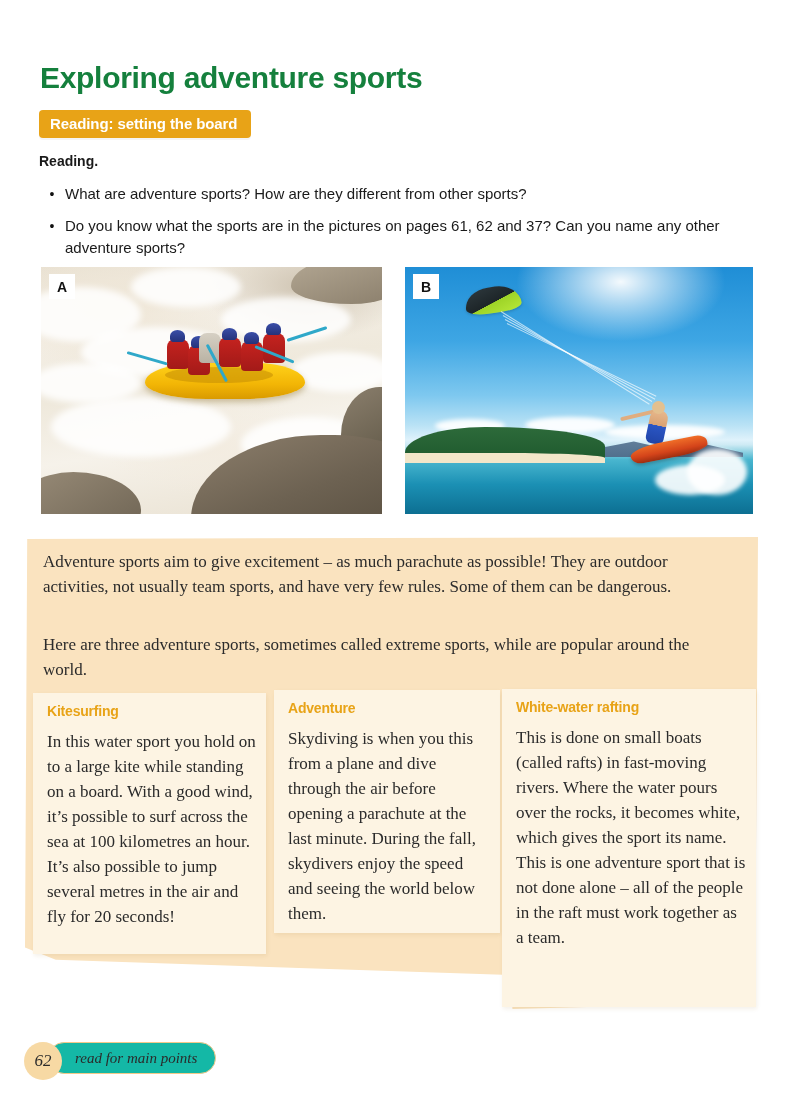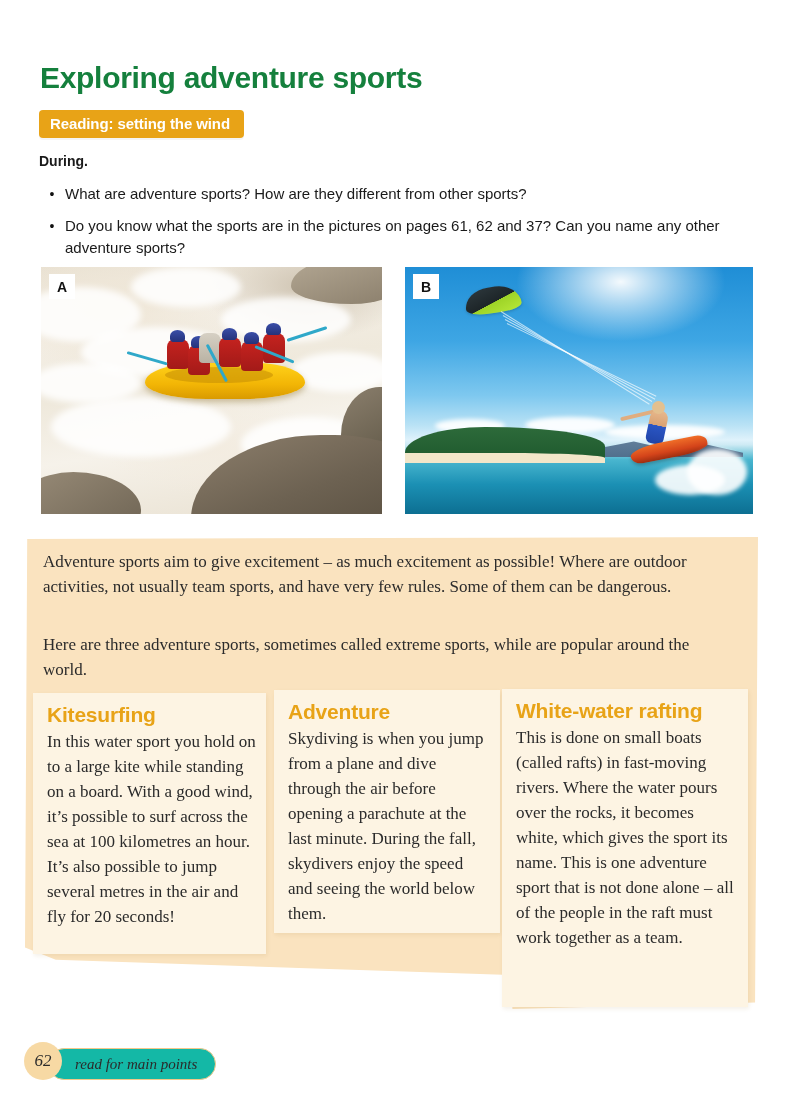--- a/index.html
+++ b/index.html
@@ -291,28 +291,28 @@
   .reading-para-2 { top: 632px; }
 
   
   .card {
     position: absolute;
     background: #FDF4E3;
     box-shadow: 1px 2px 4px rgba(150,110,40,0.10);
   }
   .card-1 { left: 33px;  top: 693px; width: 233px; height: 261px; }
   .card-2 { left: 274px; top: 690px; width: 226px; height: 243px; }
-  .card-3 { left: 502px; top: 689px; width: 246px; height: 318px; }
+  .card-3 { left: 502px; top: 689px; width: 246px; height: 318px; padding-left: 8px; }
 
   .card-title {
     position: absolute;
     left: 14px;
     top: 10px;
     right: 8px;
-    font-size: 21px;
+    font-size: 14px;
     font-weight: bold;
     color: #E8A317;
     letter-spacing: -0.2px;
   }
   .card-body {
     position: absolute;
     left: 14px;
     top: 36px;
     right: 10px;
     font-family: "Liberation Serif", serif;
@@ -321,21 +321,21 @@
     color: #2b2b2b;
   }
 
   
   .footer {
     position: absolute;
     left: 24px;
     top: 1042px;
     height: 38px;
     display: flex;
-    align-items: flex-end;
+    align-items: flex-start;
   }
   .page-number {
     width: 38px;
     height: 38px;
     border-radius: 50%;
     background: #F7D9A4;
     color: #2b2b2b;
     font-family: "Liberation Serif", serif;
     font-style: italic;
     font-size: 17px;
@@ -361,23 +361,23 @@
     z-index: 1;
   }
 </style>
 </head>
 <body>
 
 <div class="page">
 
   <div class="page-title">Exploring adventure sports</div>
 
-  <div class="section-banner">Reading: setting the wind</div>
-
-  <div class="discuss-label">During.</div>
+  <div class="section-banner">Reading: setting the board</div>
+
+  <div class="discuss-label">Reading.</div>
 
   <div class="bullets">
     <div class="bullet-row">
       <div class="bullet-dot">•</div>
       <div class="bullet-text">What are adventure sports? How are they different from other sports?</div>
     </div>
     <div class="bullet-row">
       <div class="bullet-dot">•</div>
       <div class="bullet-text">Do you know what the sports are in the pictures on pages 61, 62 and 37? Can you name any other adventure sports?</div>
     </div>
@@ -447,31 +447,31 @@
         <div class="spray" style="left:282px; top:182px; width:60px; height:46px;"></div>
         <div class="spray" style="left:250px; top:198px; width:70px; height:30px;"></div>
       </div>
       <div class="photo-label">B</div>
     </div>
 
   </div>
 
   <div class="reading-block"></div>
 
-  <div class="reading-para reading-para-1">Adventure sports aim to give excitement – as much excitement as possible! Where are outdoor activities, not usually team sports, and have very few rules. Some of them can be dangerous.</div>
+  <div class="reading-para reading-para-1">Adventure sports aim to give excitement – as much parachute as possible! They are outdoor activities, not usually team sports, and have very few rules. Some of them can be dangerous.</div>
   <div class="reading-para reading-para-2">Here are three adventure sports, sometimes called extreme sports, while are popular around the world.</div>
 
   <div class="card card-1">
     <div class="card-title">Kitesurfing</div>
     <div class="card-body">In this water sport you hold on to a large kite while standing on a board. With a good wind, it’s possible to surf across the sea at 100 kilometres an hour. It’s also possible to jump several metres in the air and fly for 20 seconds!</div>
   </div>
 
   <div class="card card-2">
     <div class="card-title">Adventure</div>
-    <div class="card-body">Skydiving is when you jump from a plane and dive through the air before opening a parachute at the last minute. During the fall, skydivers enjoy the speed and seeing the world below them.</div>
+    <div class="card-body">Skydiving is when you this from a plane and dive through the air before opening a parachute at the last minute. During the fall, skydivers enjoy the speed and seeing the world below them.</div>
   </div>
 
   <div class="card card-3">
     <div class="card-title">White-water rafting</div>
     <div class="card-body">This is done on small boats (called rafts) in fast-moving rivers. Where the water pours over the rocks, it becomes white, which gives the sport its name. This is one adventure sport that is not done alone – all of the people in the raft must work together as a team.</div>
   </div>
 
   <div class="footer">
     <div class="page-number">62</div>
     <div class="footer-pill">read for main points</div>

